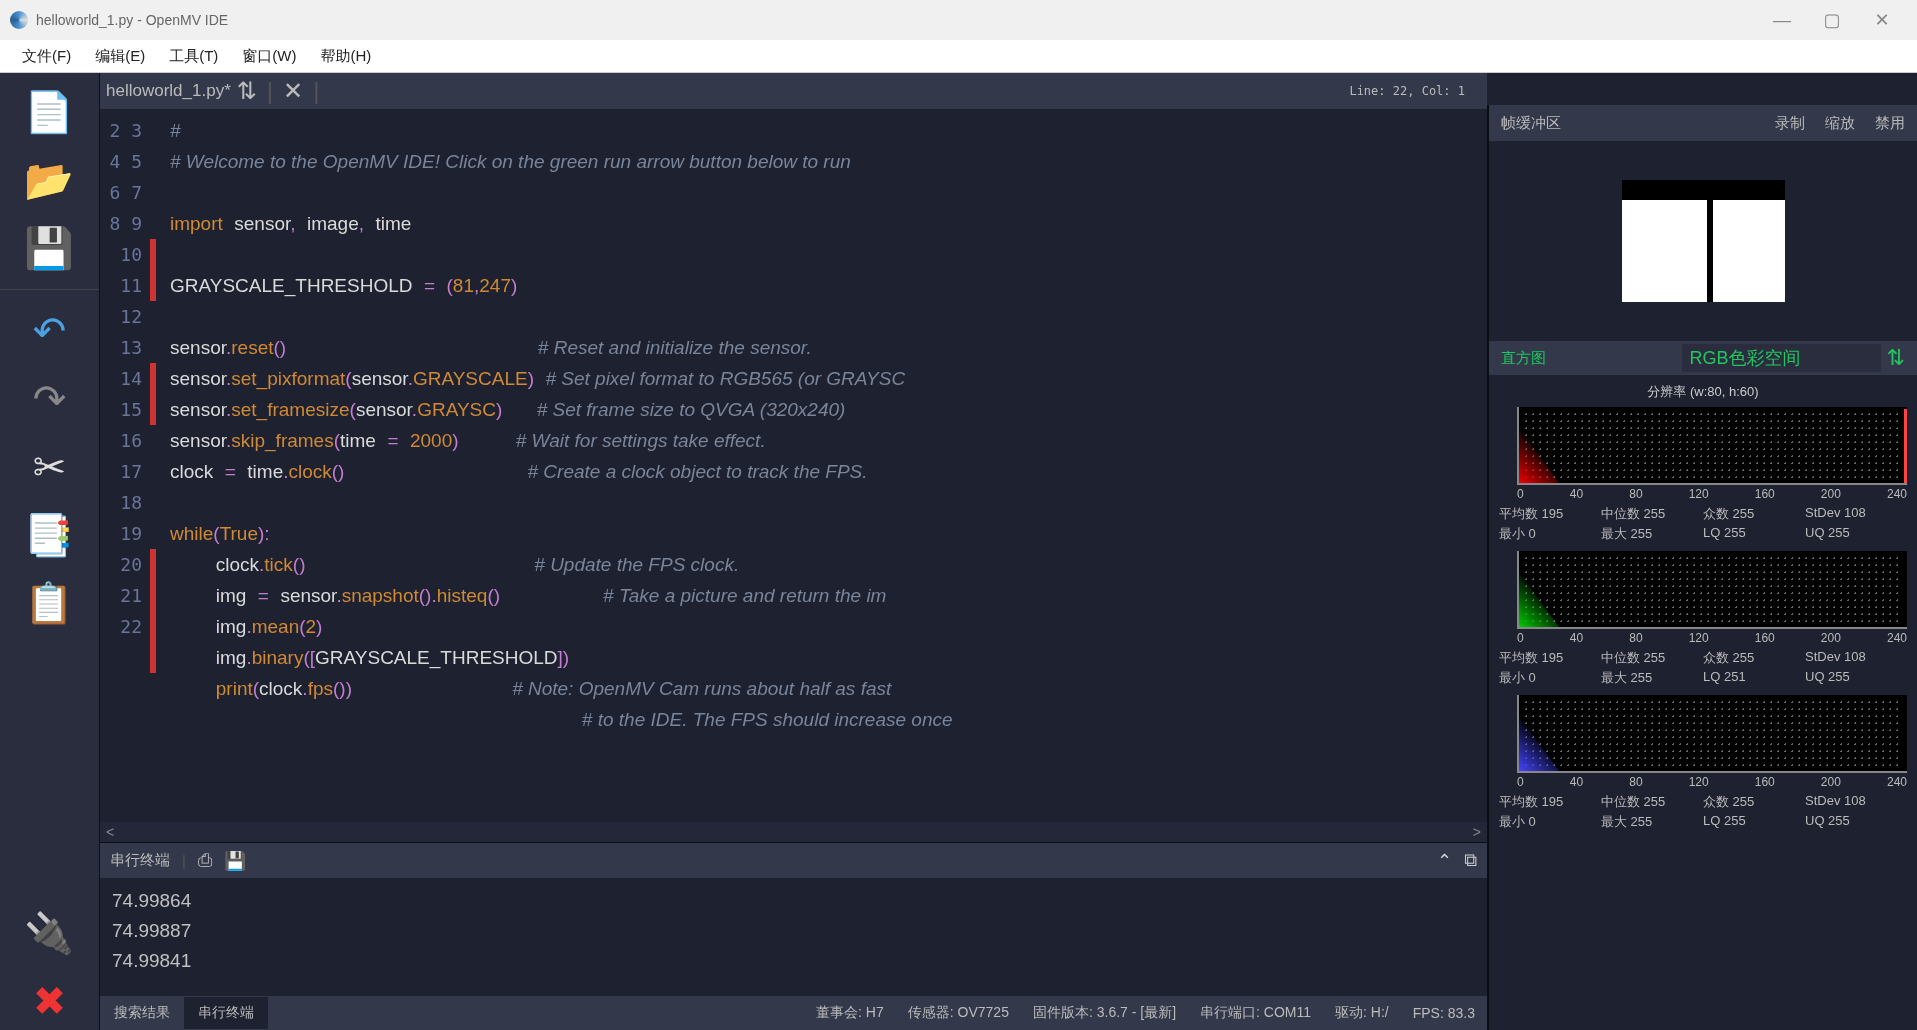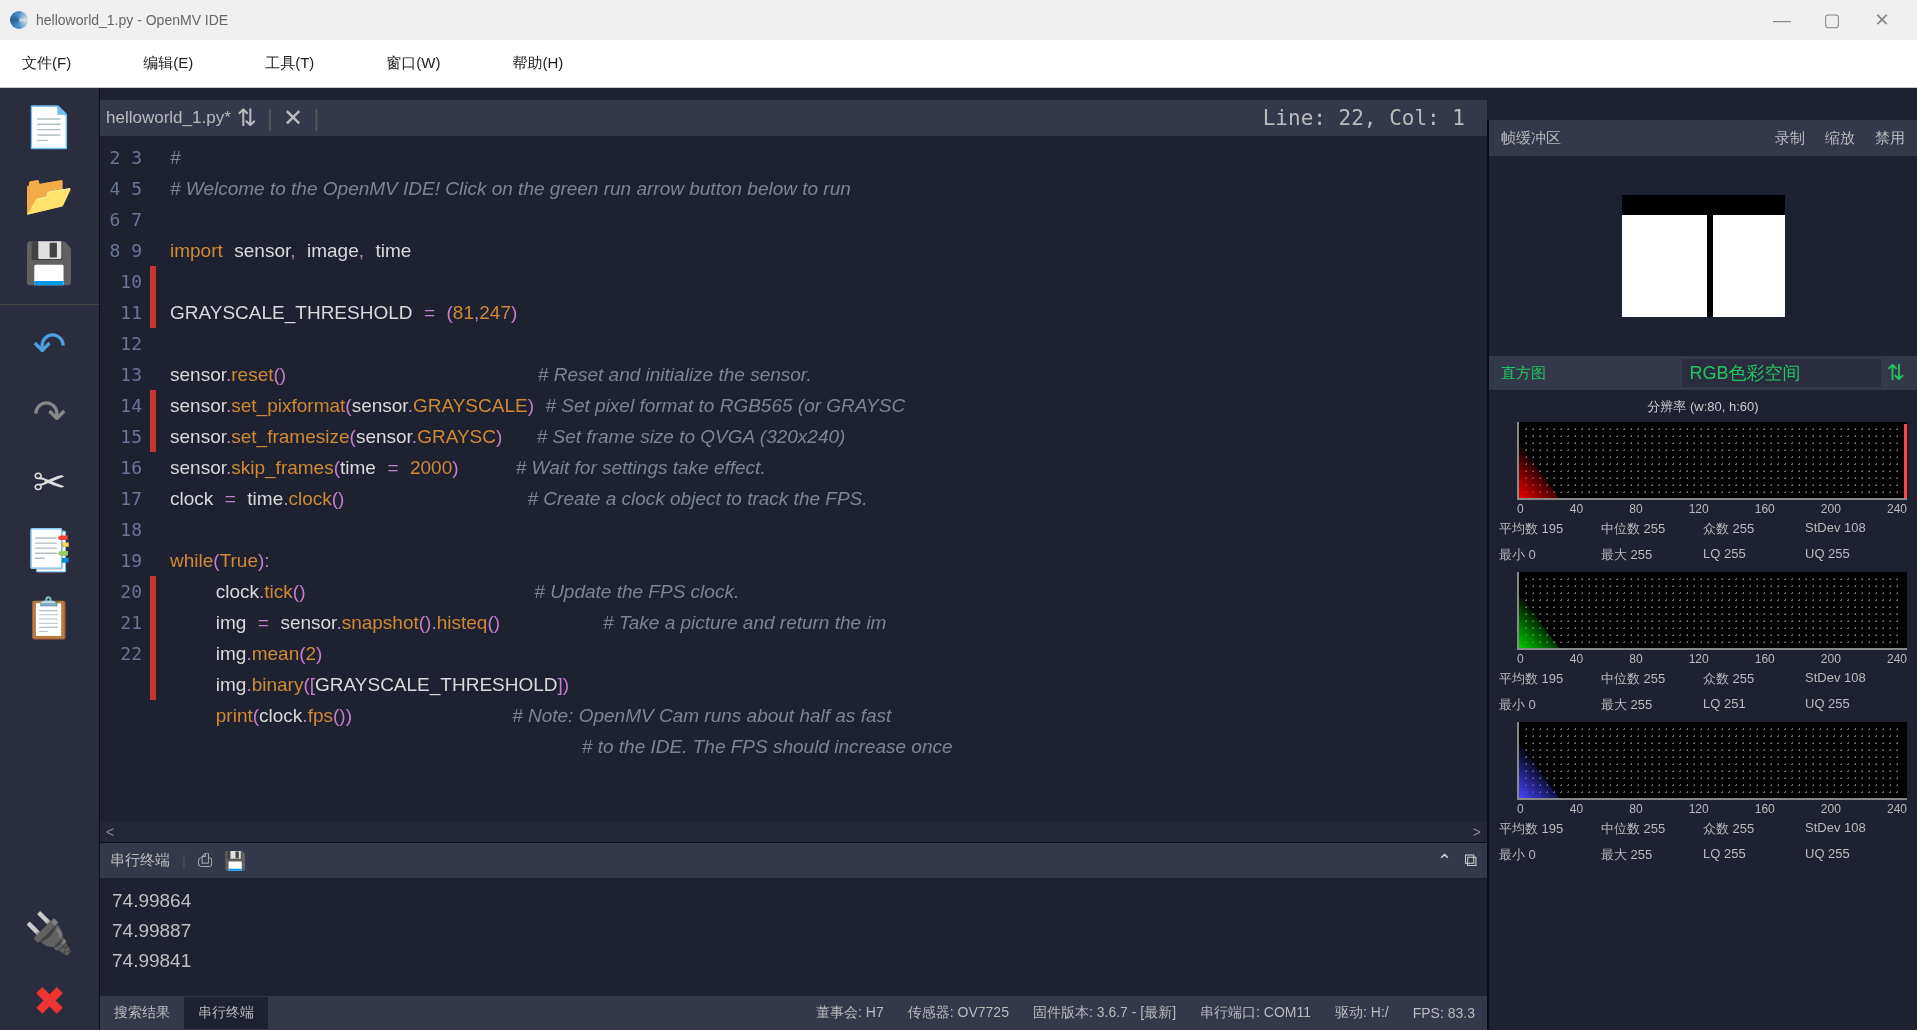--- a/index.html
+++ b/index.html
@@ -2,33 +2,33 @@
 <html><head>
 <meta charset="utf-8">
 <style>
 * { margin: 0; padding: 0; box-sizing: border-box; font-family: "Microsoft YaHei", Arial, sans-serif; }
 body { background: #1e2130; color: #c0c0c0; width: 1917px; height: 1030px; overflow: hidden; display: flex; flex-direction: column; }
 .titlebar { height: 40px; background: #f0f0f0; display: flex; align-items: center; padding: 0 10px; color: #666; font-size: 14px; }
 .titlebar .logo { width: 18px; height: 18px; margin-right: 8px; position: relative; }
 .titlebar .logo::before { content: ""; position: absolute; width: 100%; height: 100%; background: conic-gradient(#4a90d0, #e0e0e0, #4a90d0, #2a6090, #4a90d0); border-radius: 50%; }
 .titlebar .spacer { flex: 1; }
 .titlebar .winbtn { width: 50px; height: 100%; display: flex; align-items: center; justify-content: center; color: #888; font-size: 18px; }
-.menubar { height: 48px; background: #fff; color: #222; display: flex; align-items: center; padding: 12px 10px; font-size: 15px; border-bottom: 1px solid #ccc; gap: 48px; }
+.menubar { height: 33px; background: #fff; color: #222; display: flex; align-items: center; padding: 12px 10px; font-size: 15px; border-bottom: 1px solid #ccc; }
 .menubar .mitem { padding: 4px 12px; }
 .body { flex: 1; display: flex; overflow: hidden; background: #1e2130; }
 .left-toolbar { width: 100px; background: #2a2d3d; display: flex; flex-direction: column; align-items: center; padding-top: 10px; gap: 10px; border-right: 1px solid #111; }
 .left-toolbar .tbtn { width: 60px; height: 58px; display: flex; align-items: center; justify-content: center; font-size: 40px; color: #ddd; }
 .left-toolbar .sep { height: 1px; width: 100%; background: #444; margin: 2px 0; }
 .left-toolbar .spacer { flex: 1; }
 .center { flex: 1; display: flex; flex-direction: column; min-width: 0; }
-.tabbar { height: 36px; background: #33384a; display: flex; align-items: center; padding: 0 6px; color: #bbb; font-size: 17px; font-family: monospace; margin-top: 12px; }
+.tabbar { height: 36px; background: #33384a; display: flex; align-items: center; padding: 0 6px; color: #bbb; font-size: 17px; font-family: monospace; }
 .tabbar .tabname { display: flex; align-items: center; gap: 160px; }
 .tabbar .tabctrl { margin-left: 6px; font-size: 24px; display: flex; gap: 10px; }
 .tabbar .spacer { flex: 1; }
-.tabbar .linecol { font-family: monospace; font-size: 21px; margin-right: 16px; }
+.tabbar .linecol { font-family: monospace; font-size: 12px; margin-right: 16px; }
 .editor { flex: 1; display: flex; background: #1e2130; overflow: hidden; position: relative; }
 .gutter { width: 50px; background: #1e2130; text-align: right; padding-right: 8px; font-family: Consolas, monospace; font-size: 18px; color: #6a7599; user-select: none; padding-top: 6px; line-height: 31px; }
 .marks { width: 10px; position: relative; }
 .marks .mark { position: absolute; left: 0; width: 6px; background: #c33; }
 .code { flex: 1; font-family: Consolas, monospace; font-size: 19px; padding-top: 6px; padding-left: 10px; white-space: pre; color: #c0c0c0; line-height: 31px; overflow: hidden; }
 .code .cm { color: #7a8599; font-style: italic; }
 .code .kw { color: #d08934; }
 .code .id { color: #dadada; }
 .code .num { color: #d08934; }
 .code .fn { color: #d08934; }
@@ -59,21 +59,21 @@
 .hist-body { flex: 1; padding: 8px 10px; font-size: 13px; color: #bbb; }
 .res-line { text-align: center; font-size: 13px; color: #ccc; margin-bottom: 6px; }
 .hist-ch { margin-bottom: 4px; }
 .hist-plot { height: 78px; background: #000; border-left: 2px solid #888; border-bottom: 2px solid #888; position: relative; margin-left: 18px; }
 .hist-plot::before { content: ""; position: absolute; inset: 4px; background-image: radial-gradient(#666 1px, transparent 1px); background-size: 7px 7px; }
 .ch-R .ramp { position: absolute; left: 0; bottom: 0; width: 40px; height: 55px; background: linear-gradient(45deg, #e00, transparent 60%); clip-path: polygon(0 0, 100% 100%, 0 100%); }
 .ch-R .peak { position: absolute; right: 0; bottom: 0; width: 3px; height: 74px; background: #f44; }
 .ch-G .ramp { position: absolute; left: 0; bottom: 0; width: 40px; height: 55px; background: linear-gradient(45deg, #0c0, transparent 60%); clip-path: polygon(0 0, 100% 100%, 0 100%); }
 .ch-B .ramp { position: absolute; left: 0; bottom: 0; width: 40px; height: 55px; background: linear-gradient(45deg, #44f, transparent 60%); clip-path: polygon(0 0, 100% 100%, 0 100%); }
 .hist-axis { display: flex; justify-content: space-between; font-size: 12px; color: #bbb; margin-left: 18px; margin-top: 2px; }
-.hist-stats { display: grid; grid-template-columns: repeat(4, 1fr); font-size: 13px; color: #bbb; margin: 4px 0 8px 0; row-gap: 8px; }
+.hist-stats { display: grid; grid-template-columns: repeat(4, 1fr); font-size: 13px; color: #bbb; margin: 4px 0 8px 0; row-gap: 2px; }
 </style>
 </head>
 <body>
 
 <div class="titlebar">
   <div class="logo"></div>
   <div>helloworld_1.py - OpenMV IDE</div>
   <div class="spacer"></div>
   <div class="winbtn">—</div>
   <div class="winbtn">▢</div>

